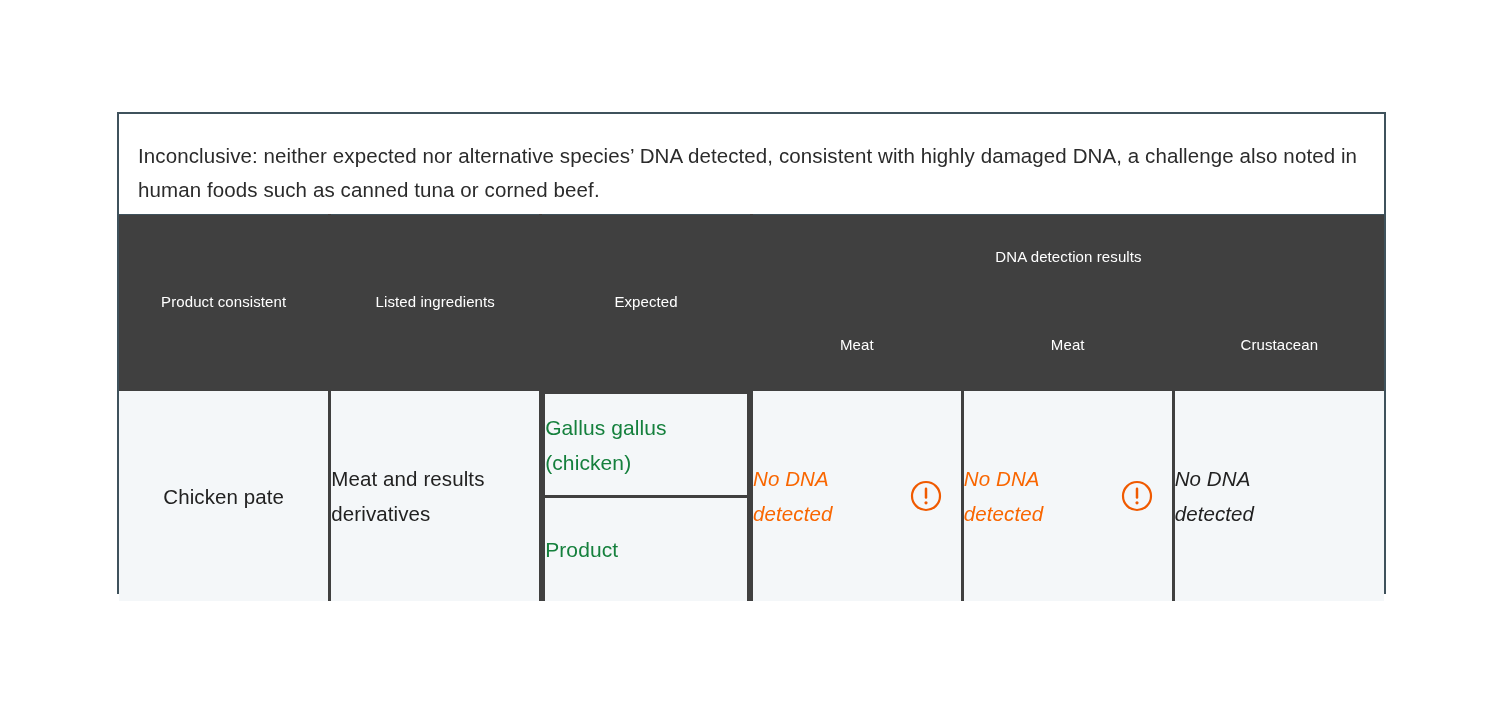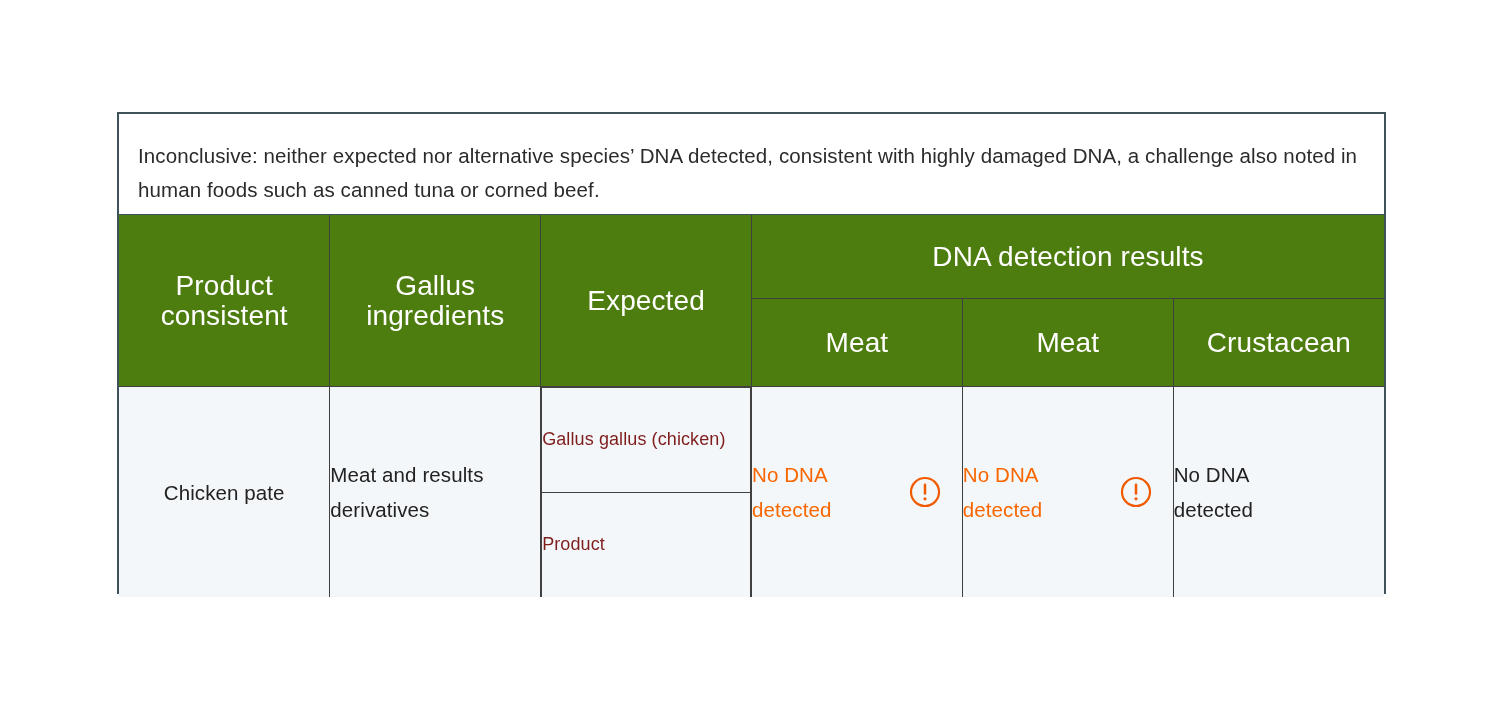--- a/index.html
+++ b/index.html
@@ -34,21 +34,21 @@
 
   table.dna-table {
     width: 100%;
     height: 100%;
     border-collapse: collapse;
     table-layout: fixed;
   }
 
   table.dna-table td,
   table.dna-table th {
-    border: 1px solid #404040;
+    border: 3px solid #404040;
     padding: 0;
     vertical-align: middle;
     font-weight: normal;
   }
 
   
   .caption-cell {
     background: #ffffff;
     border-left: 0 !important;
     border-right: 0 !important;
@@ -60,24 +60,24 @@
   .caption-text {
     color: #2b2b2b;
     font-size: 20.5px;
     line-height: 34px;
     padding: 17px 20px 0 19px;
     letter-spacing: 0.1px;
   }
 
   
   .hd {
-    background: #4d7c0f;
+    background: #404040;
     color: #ffffff;
     text-align: center;
-    font-size: 28px;
+    font-size: 15px;
     line-height: 30px;
     letter-spacing: 0.1px;
   }
   .hd-tall {
     height: 170px;
   }
   .hd-group {
     height: 83px;
     vertical-align: middle;
   }
@@ -115,37 +115,38 @@
     height: 100%;
     border-collapse: collapse;
     table-layout: fixed;
   }
   .expected-inner td {
     border: 0;
     border-bottom: 2px solid #3f525c;
     padding: 0 0 0 19px;
     height: 50%;
     vertical-align: middle;
-    font-size: 18px;
+    font-size: 21px;
     line-height: 35px;
-    color: #7f1d1d;
+    color: #15803d;
     background: #f4f7f9;
   }
   .expected-inner tr:last-child td {
     border-bottom: 0;
   }
 
   
   .result-cell {
     padding: 0 0 0 19px;
   }
   .result-flow {
     display: flex;
     align-items: center;
     gap: 36px;
+    font-style: italic;
   }
   .result-text {
     font-size: 20.5px;
     line-height: 35px;
     max-width: 120px;
   }
   .result-text.alert { color: #f96600; }
   .result-text.plain { color: #222222; }
   .warn-icon {
     flex: 0 0 auto;
@@ -167,21 +168,21 @@
         <td class="caption-cell" colspan="6">
           <div class="caption-text">Inconclusive: neither expected nor alternative species’ DNA detected, consistent with highly damaged DNA, a challenge also noted in human foods such as canned tuna or corned beef.</div>
         </td>
       </tr>
 
       <tr>
         <td class="hd hd-tall hd-first-col hd-top" rowspan="2" style="width:229px;">
           <span>Product consistent</span>
         </td>
         <td class="hd hd-tall hd-top" rowspan="2" style="width:207px;">
-          <span>Gallus ingredients</span>
+          <span>Listed ingredients</span>
         </td>
         <td class="hd hd-tall hd-top hd-expected" rowspan="2" style="width:209px;">
           <span>Expected</span>
         </td>
         <td class="hd hd-group hd-top hd-last-col" colspan="3">
           <span>DNA detection results</span>
         </td>
       </tr>
 
       <tr>

